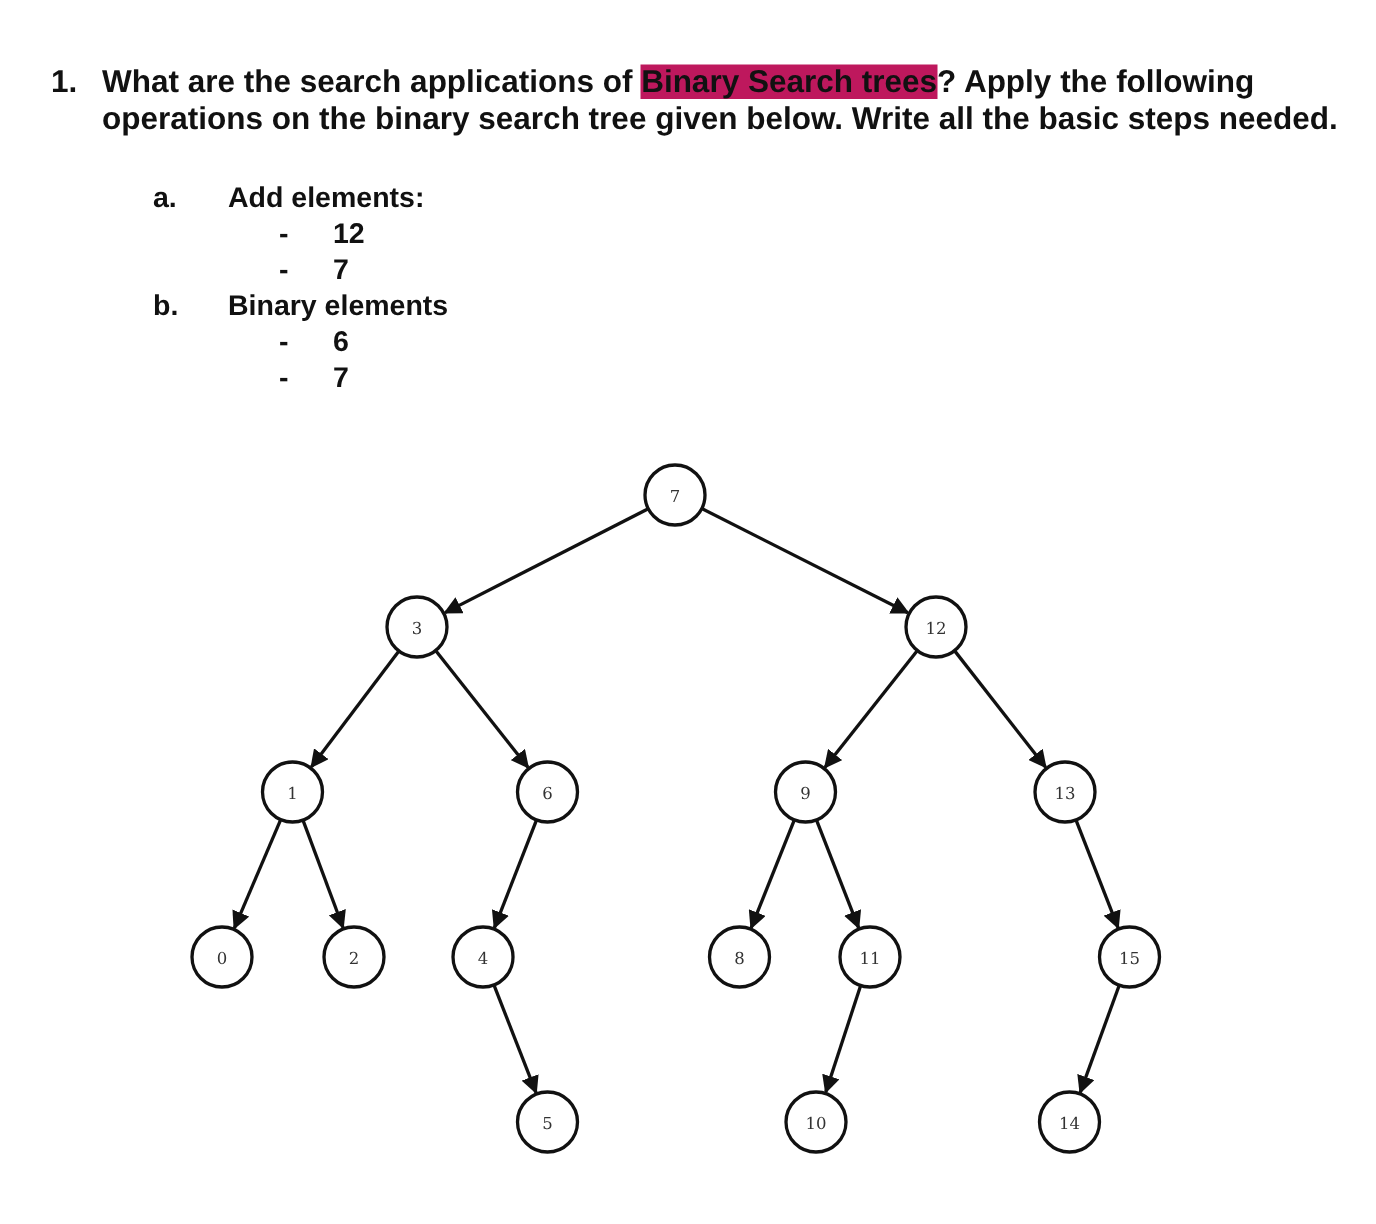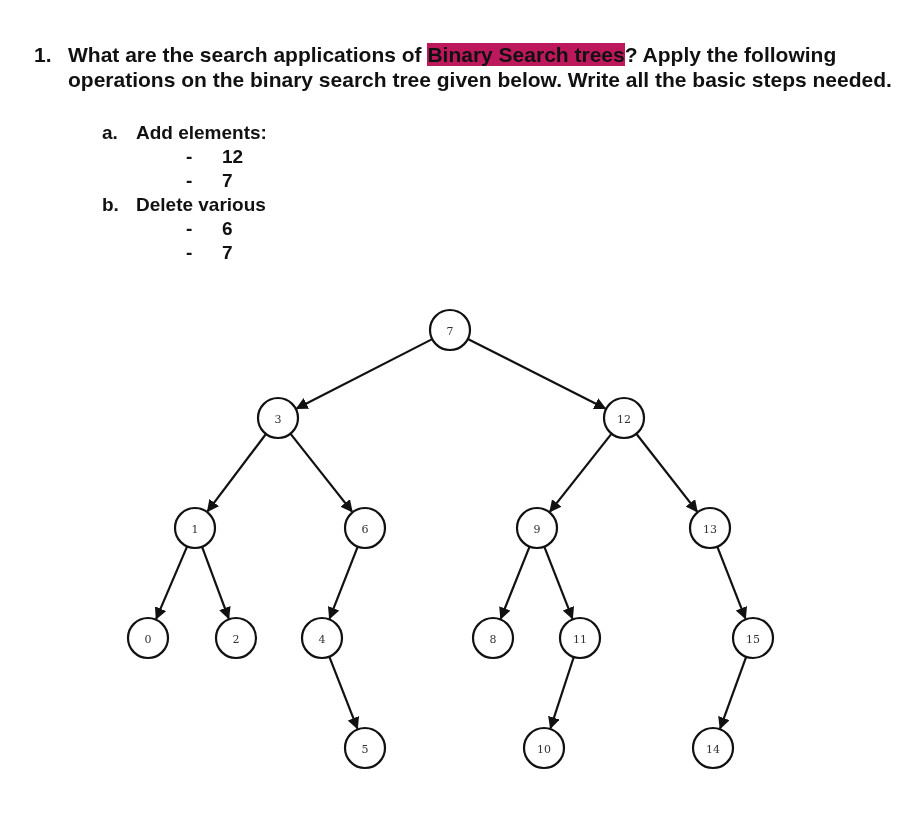--- a/index.html
+++ b/index.html
@@ -5,21 +5,21 @@
   html, body { margin: 0; padding: 0; background: #ffffff; }
   body { width: 917px; height: 816px; position: relative; overflow: hidden;
          font-family: "Liberation Sans", sans-serif; color: #111111; }
   .question { position: absolute; left: 34px; top: 42px; width: 880px;
               font-weight: bold; font-size: 21px; line-height: 25px; }
   .q-num { position: absolute; left: 0; top: 0; }
   .q-text { position: absolute; left: 34px; top: 0; width: 850px; }
   .hl { background: #be185d; }
   .sub { position: absolute; font-weight: bold; font-size: 19px; line-height: 24px; }
   .sub-letter { position: absolute; left: 0; top: 0; }
-  .sub-text { position: absolute; left: 34px; top: 0; white-space: nowrap; }
+  .sub-text { position: absolute; left: 50px; top: 0; white-space: nowrap; }
   .dash-item { position: absolute; font-weight: bold; font-size: 19px; line-height: 24px; }
   .dash { position: absolute; left: 0; top: 0; }
   .dash-val { position: absolute; left: 36px; top: 0; }
   #tree { position: absolute; left: 0; top: 0; }
   .node-circle { fill: #ffffff; stroke: #111111; stroke-width: 2.2; }
   .node-label { font-family: "DejaVu Serif", serif; font-size: 11px; fill: #333333;
                 text-anchor: middle; dominant-baseline: central; }
   .edge { stroke: #111111; stroke-width: 2.2; fill: none; }
 </style>
 </head>
@@ -38,21 +38,21 @@
   <span class="dash">-</span>
   <span class="dash-val">12</span>
 </div>
 <div class="dash-item" style="left:186px; top:169px;">
   <span class="dash">-</span>
   <span class="dash-val">7</span>
 </div>
 
 <div class="sub" style="left:102px; top:193px;">
   <span class="sub-letter">b.</span>
-  <span class="sub-text">Delete various</span>
+  <span class="sub-text">Binary elements</span>
 </div>
 <div class="dash-item" style="left:186px; top:217px;">
   <span class="dash">-</span>
   <span class="dash-val">6</span>
 </div>
 <div class="dash-item" style="left:186px; top:241px;">
   <span class="dash">-</span>
   <span class="dash-val">7</span>
 </div>
 

